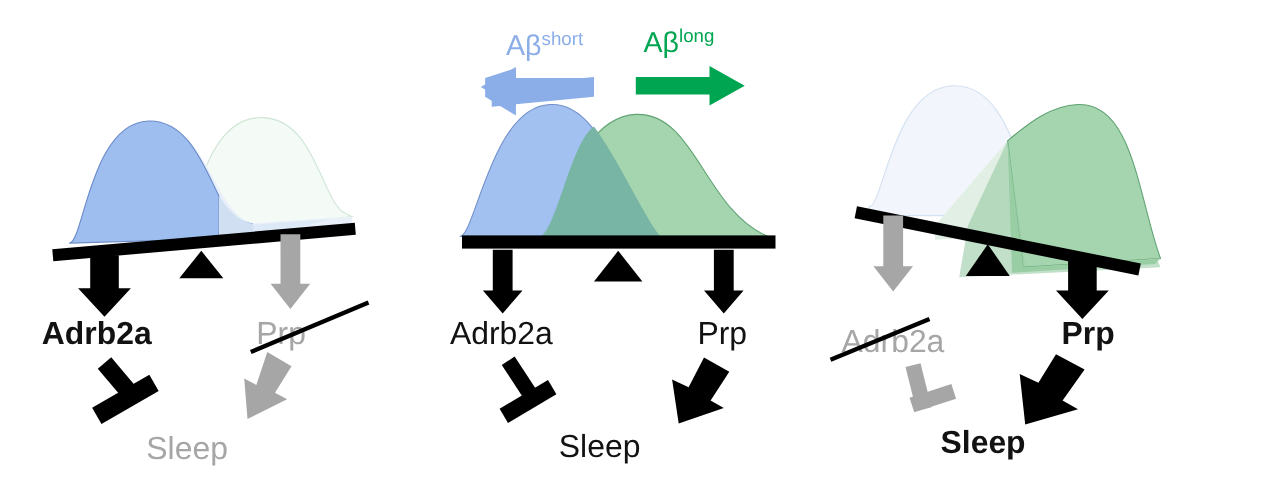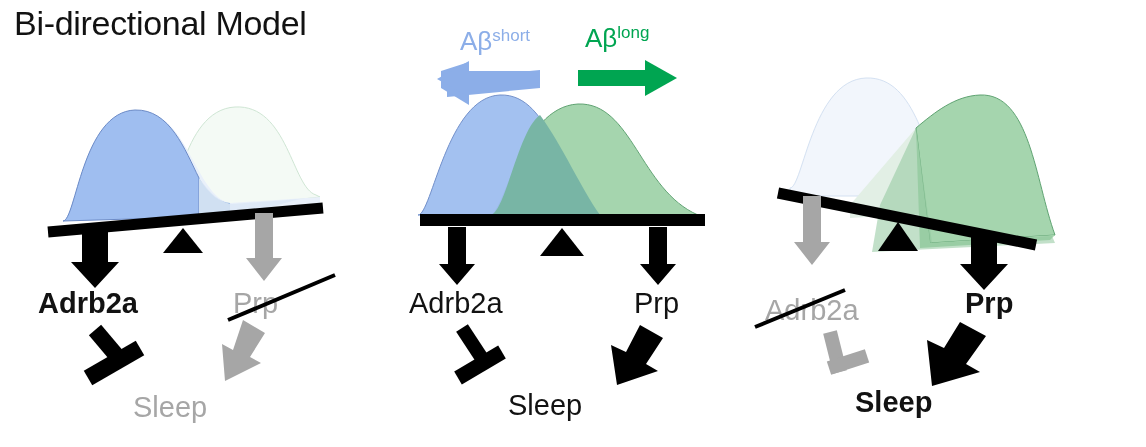--- a/index.html
+++ b/index.html
@@ -32,21 +32,20 @@
     font-family: "Liberation Sans", sans-serif;
   }
   svg { display: block; }
   text { font-family: "Liberation Sans", sans-serif; }
 </style>
 </head>
 <body>
 
 <div id="figure">
 
-  <div class="title-text">Bi-directional Model</div>
 
   <svg width="1146" height="447" viewBox="0 0 1146 447">
 
     <g>
 
       <g>
         <path d="M 163 215 C 176 215 180 110 235 107 C 288 104 292 188 316 195 L 320 197 Z" fill="#F4FAF5" stroke="#CFE6D4" stroke-width="1"></path>
       </g>
 
       <g>

